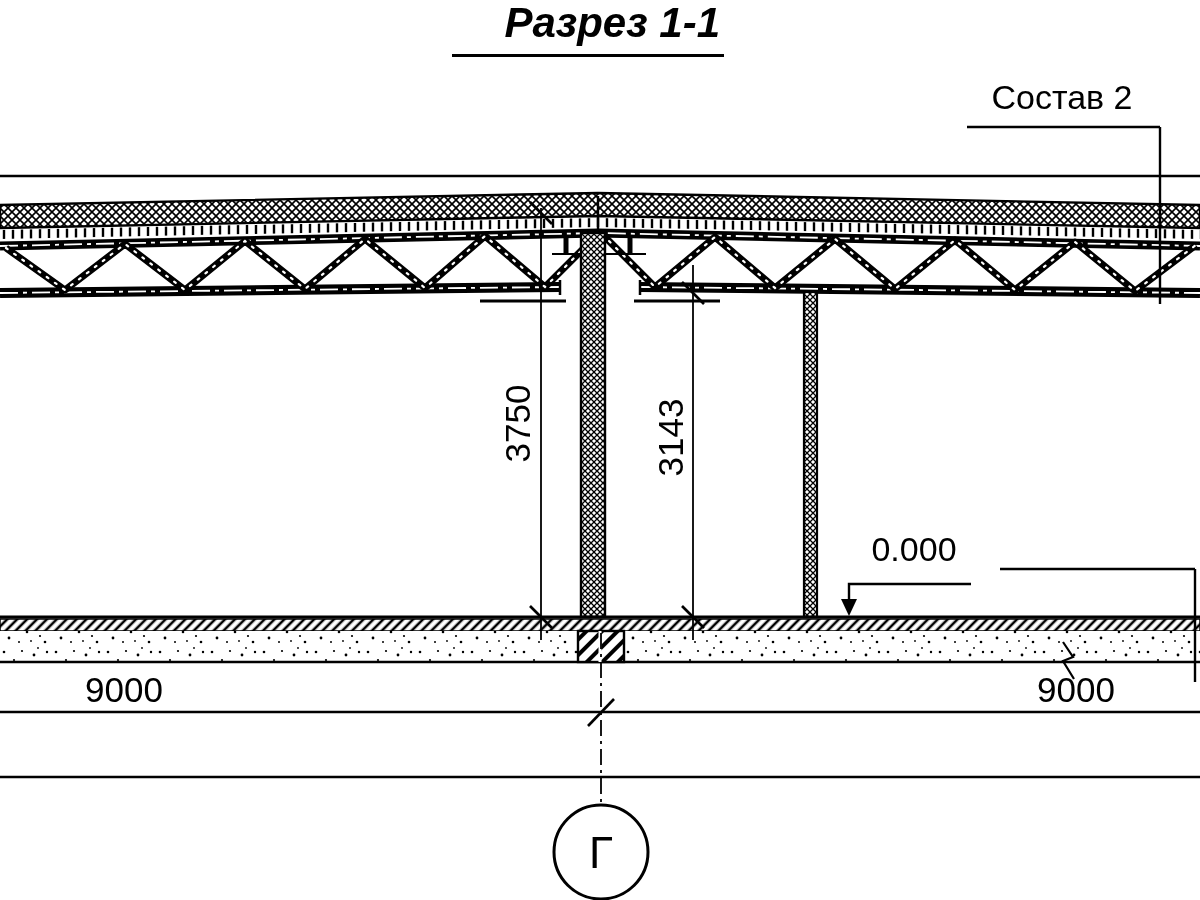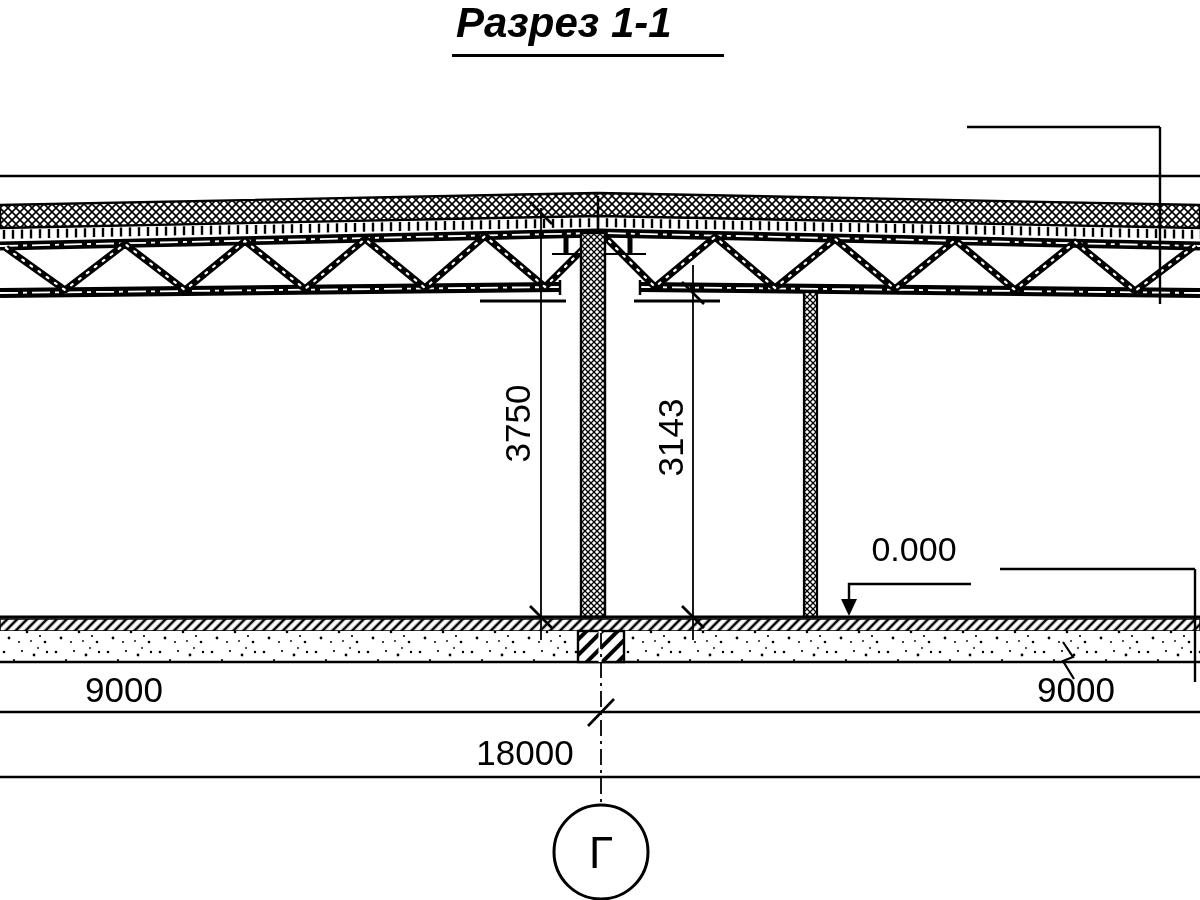--- a/index.html
+++ b/index.html
@@ -5,21 +5,21 @@
   html,body{margin:0;padding:0;background:#ffffff;}
   #canvas{
     position:relative;width:1200px;height:900px;background:#ffffff;overflow:hidden;
     font-family:"Liberation Sans","DejaVu Sans",sans-serif;color:#000;
   }
   #linework{position:absolute;left:0;top:0;width:1200px;height:900px;}
   .lbl{position:absolute;white-space:nowrap;line-height:1;}
   .title{
     font-size:42px;font-style:italic;font-weight:600;
     border-bottom:3px solid #000;padding:0 4px 10px 4px;
-    text-align:left;
+    text-align:right;
   }
   .callout{font-size:34px;}
   .dim{font-size:35px;}
   .dim-vert{transform:rotate(-90deg);transform-origin:center center;text-align:center;}
   .axis-letter{font-size:44px;text-align:center;}
 </style>
 </head>
 <body>
 
 <div id="canvas">
@@ -162,29 +162,29 @@
     </g>
 
     <g>
       <line x1="601" y1="633" x2="601" y2="805" stroke="#000" stroke-width="1.8" stroke-dasharray="16 5 3 5"></line>
       <circle cx="601" cy="852" r="47" fill="#fff" stroke="#000" stroke-width="3"></circle>
     </g>
   </svg>
 
   <div class="lbl title" style="left:452px;top:2px;width:264px;">Разрез 1-1</div>
 
+  <div class="lbl callout" style="left:962px;top:80px;width:200px;text-align:center;">Состав 2</div>
 
 
   <div class="lbl callout" style="left:858px;top:532px;width:112px;text-align:center;">0.000</div>
 
   <div class="lbl dim dim-vert" style="left:447px;top:406px;width:140px;">3750</div>
 
   <div class="lbl dim dim-vert" style="left:600px;top:420px;width:140px;">3143</div>
 
   <div class="lbl dim" style="left:64px;top:672px;width:120px;text-align:center;">9000</div>
 
   <div class="lbl dim" style="left:1016px;top:672px;width:120px;text-align:center;">9000</div>
 
-  <div class="lbl dim" style="left:455px;top:735px;width:140px;text-align:center;">18000</div>
 
   <div class="lbl axis-letter" style="left:561px;top:831px;width:80px;">Г</div>
 
 </div>
 
 </body></html>

